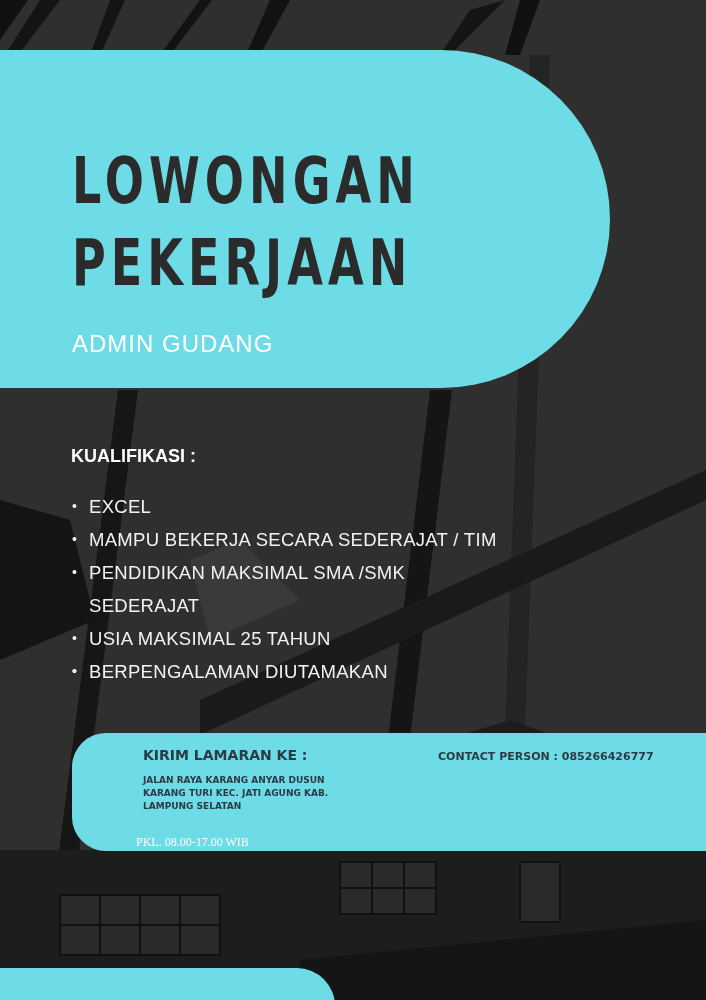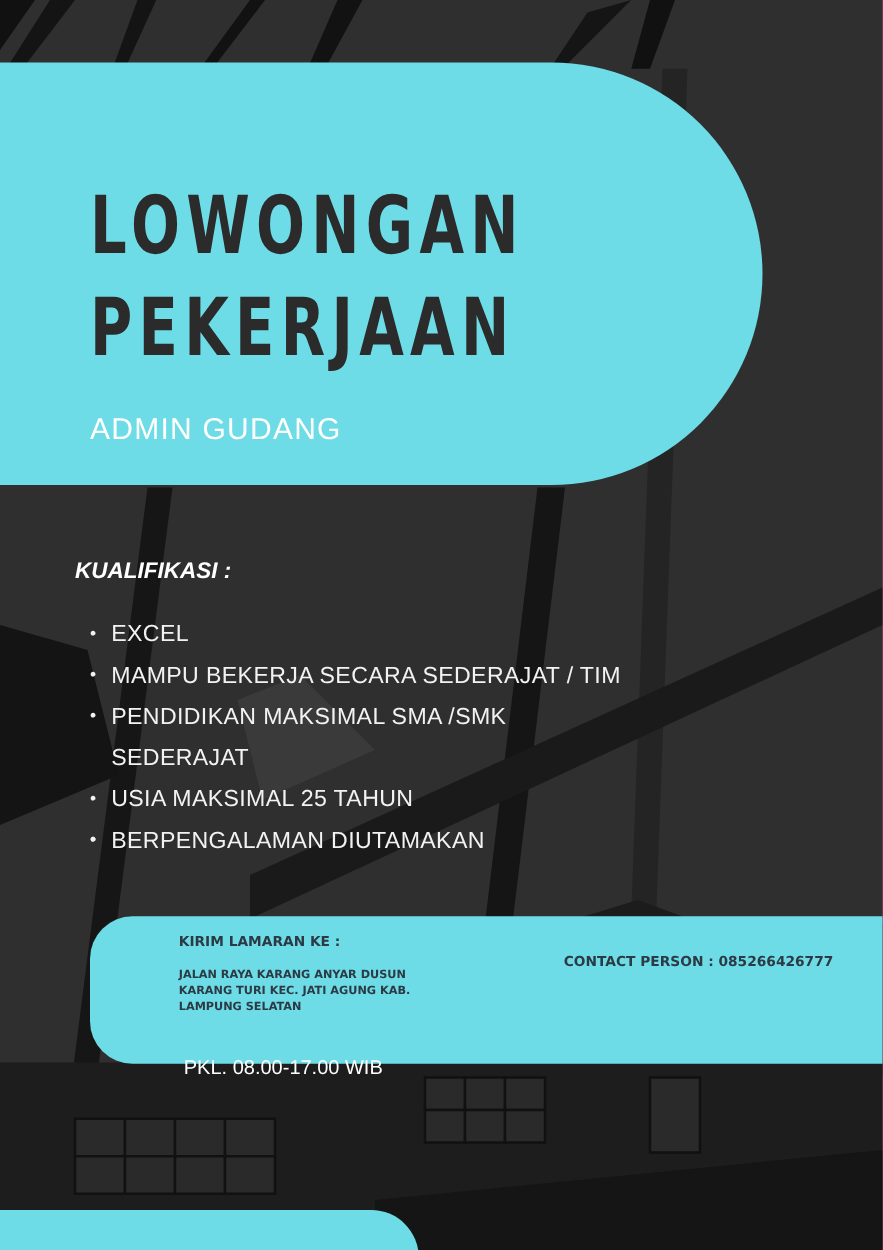--- a/index.html
+++ b/index.html
@@ -1,66 +1,66 @@
 <!DOCTYPE html>
 <html><head>
 <meta charset="utf-8">
 <style>
   html, body { margin: 0; padding: 0; }
   body { width: 706px; height: 1000px; overflow: hidden; background: #2d2d2e; position: relative; font-family: "Liberation Sans", sans-serif; }
-  .poster { position: absolute; inset: 0; width: 706px; height: 1000px; overflow: hidden; background: #ec4899; }
+  .poster { position: absolute; inset: 0; width: 706px; height: 1000px; overflow: hidden; background: #3b82f6; }
   .bg-svg { position: absolute; inset: 0; width: 706px; height: 1000px; }
 
   .hero-pill {
     position: absolute; left: 0; top: 50px; width: 610px; height: 338px;
     background: #6edce6; border-radius: 0 170px 170px 0;
   }
   .hero-title {
     position: absolute; left: 72px; top: 140px; margin: 0;
     font-family: "DejaVu Sans", sans-serif; font-weight: bold;
     font-size: 64px; line-height: 82px; color: #2b2b2b;
     letter-spacing: 7px; transform: scaleX(0.72); transform-origin: left top;
     white-space: nowrap;
   }
   .hero-sub {
     position: absolute; left: 72px; top: 330px; margin: 0;
     font-family: "Liberation Sans", sans-serif; font-size: 24px; color: #ffffff;
     letter-spacing: 1px;
   }
 
   .qual-heading {
-    position: absolute; left: 60px; top: 446px; margin: 0;
-    font-family: "Liberation Sans", sans-serif; font-weight: bold; font-size: 18px; color: #ffffff; font-style: italic;
+    position: absolute; left: 71px; top: 446px; margin: 0;
+    font-family: "Liberation Sans", sans-serif; font-weight: bold; font-size: 18px; color: #ffffff;
   }
   .qual-list {
     position: absolute; left: 72px; top: 490px; margin: 0; padding: 0; list-style: none;
     font-family: "Liberation Sans", sans-serif; font-size: 18.5px; color: #f2f2f2; letter-spacing: 0.3px;
   }
   .qual-list li { position: relative; padding-left: 17px; line-height: 33px; white-space: nowrap; }
   .qual-list li .bullet { position: absolute; left: 0; top: 0; font-size: 14px; }
   .qual-list li .cont { display: block; }
 
   .contact-pill {
     position: absolute; left: 72px; top: 733px; width: 660px; height: 118px;
     background: #6edce6; border-radius: 34px 0 0 34px;
   }
   .send-heading {
     position: absolute; left: 143px; top: 747px; margin: 0;
-    font-family: "DejaVu Sans", sans-serif; font-weight: bold; font-size: 11px; color: #2b3a44; text-align: center;
+    font-family: "DejaVu Sans", sans-serif; font-weight: bold; font-size: 14px; color: #2b3a44; text-align: center;
   }
   .send-address {
     position: absolute; left: 143px; top: 774px; margin: 0; width: 240px;
     font-family: "DejaVu Sans", sans-serif; font-weight: bold; font-size: 9px; line-height: 13px; color: #2b3a44;
   }
   .send-hours {
-    position: absolute; left: 135px; top: 834px; margin: 12px;
-    font-family: Liberation Sans, sans-serif; font-size: 16px; color: #ffffff;
+    position: absolute; left: 135px; top: 834px; margin: 1px;
+    font-family: Liberation Serif, serif; font-size: 12px; color: #ffffff;
   }
   .contact-person {
-    position: absolute; left: 438px; top: 750px; margin: 13px;
+    position: absolute; left: 438px; top: 750px; margin: 0;
     font-family: "DejaVu Sans", sans-serif; font-weight: bold; font-size: 11px; color: #2b3a44;
   }
 
   .bottom-pill {
     position: absolute; left: 0; top: 968px; width: 335px; height: 80px;
     background: #6edce6; border-radius: 0 38px 0 0;
   }
 </style>
 </head>
 <body>

